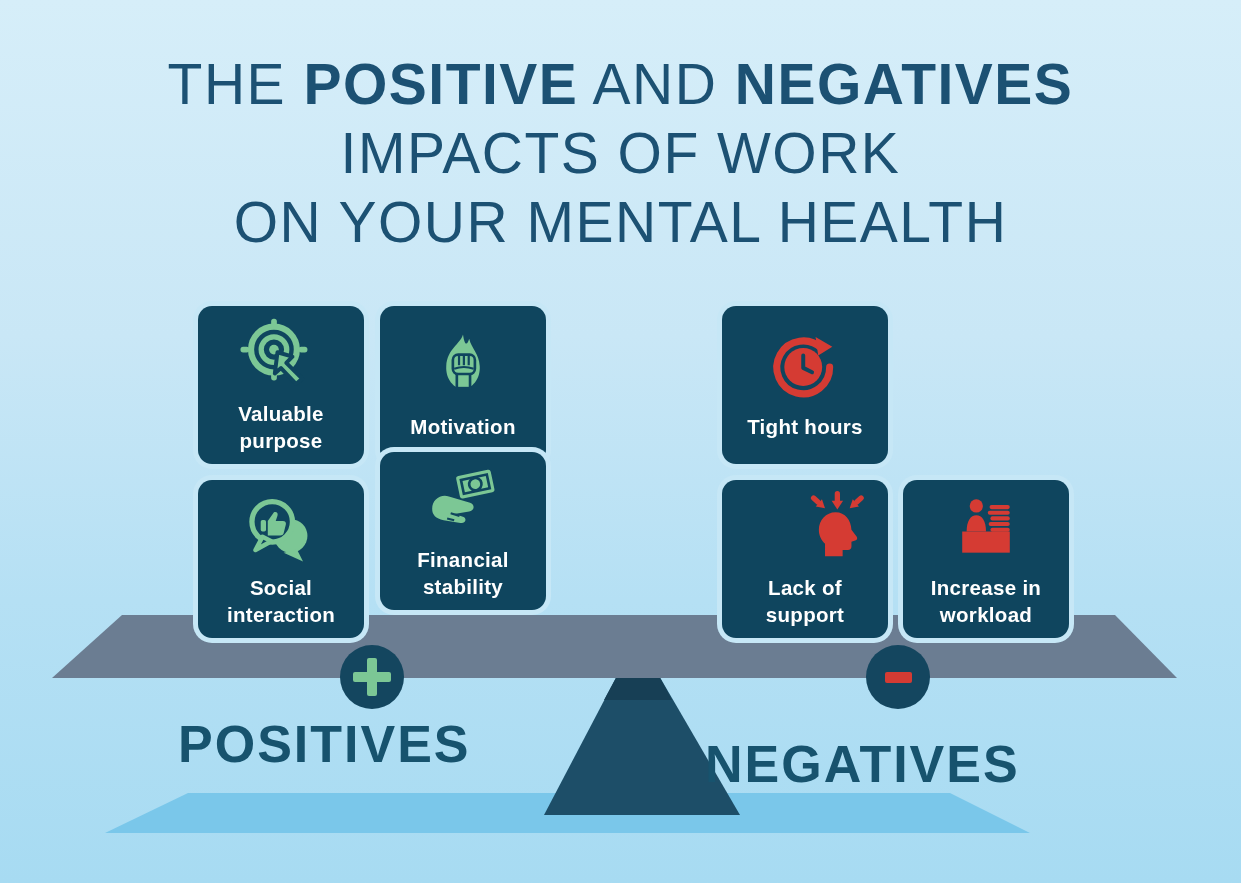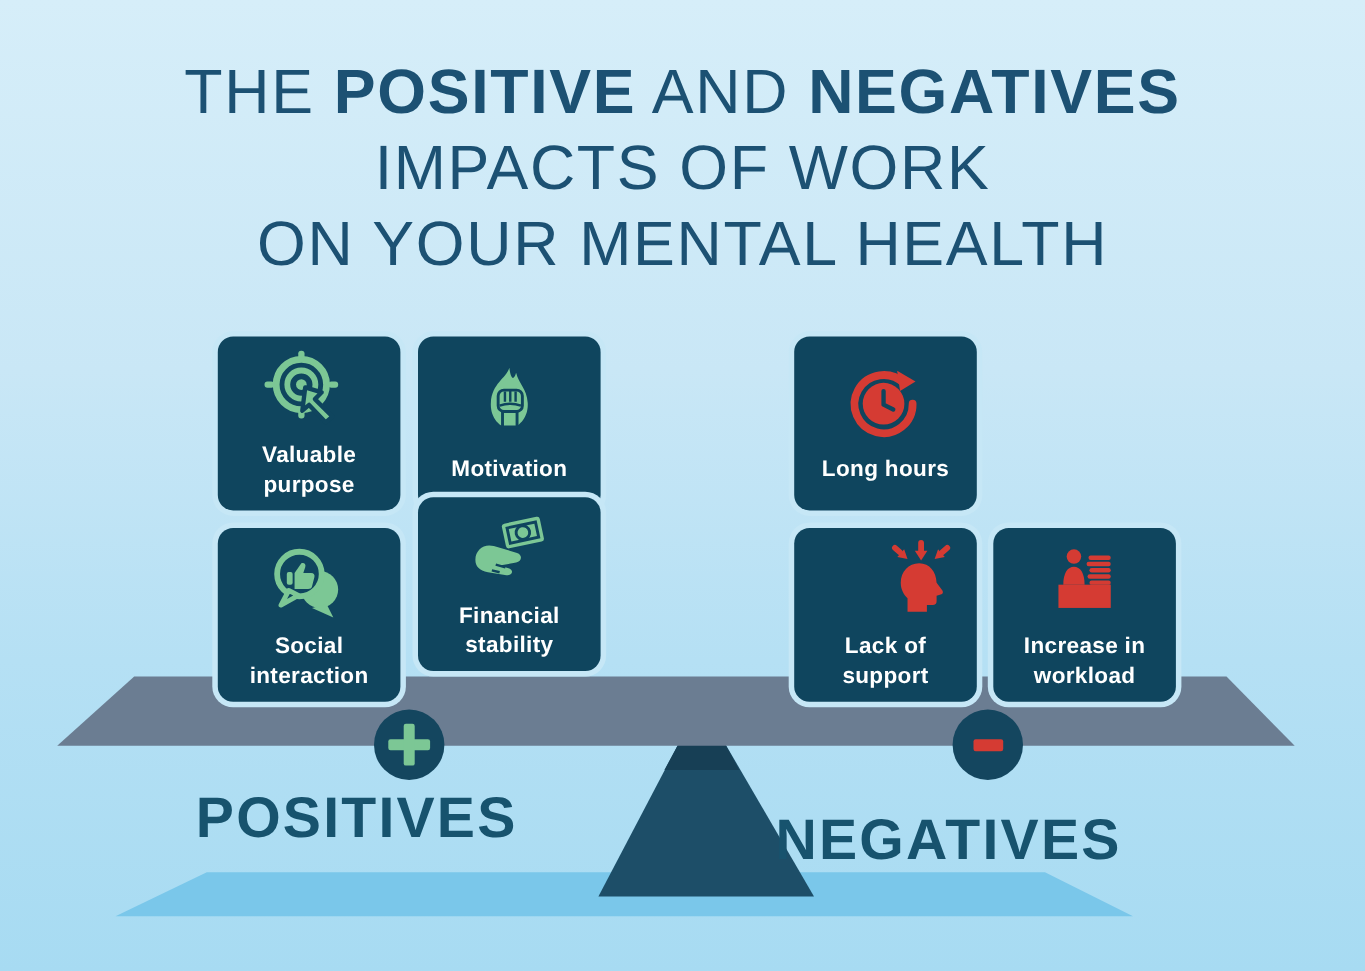--- a/index.html
+++ b/index.html
@@ -130,21 +130,21 @@
     <div class="card-label">Financial stability</div>
   </div>
 
   <div class="card" style="left:722px; top:306px;">
     <svg class="icon" viewBox="0 0 96 84">
       <path d="M67 21 A30 30 0 1 0 76 42" fill="none" stroke="var(--red)" stroke-width="8" stroke-linecap="round"></path>
       <polygon points="60,8 79,19 63,29" fill="var(--red)"></polygon>
       <circle cx="46" cy="42" r="21.5" fill="var(--red)"></circle>
       <path d="M46 29 V43 L56 48" fill="none" stroke="var(--card-bg)" stroke-width="4.5" stroke-linecap="round" stroke-linejoin="round"></path>
     </svg>
-    <div class="card-label">Long hours</div>
+    <div class="card-label">Tight hours</div>
   </div>
 
 
   <div class="card" style="left:722px; top:480px;align-items:flex-end;">
     <svg class="icon" viewBox="0 0 96 84">
       <path d="M43 24 C32 24 24 33 24 44 C24 51 27 56 31 60 L31 74 L51 74 L51 67 L57 67 C59.5 67 61 65.5 61 63 L61 57.5 L66 56 C67.5 55.5 68 53.5 67 52 L61 44 C60.5 33 54 24 43 24 Z" fill="var(--red)"></path>
       <g fill="var(--red)" stroke="var(--red)" stroke-width="6" stroke-linecap="round">
         <path d="M45 3 L45 11"></path>
         <path d="M18 8 L23 12.5"></path>
         <path d="M72 8 L67 12.5"></path>

